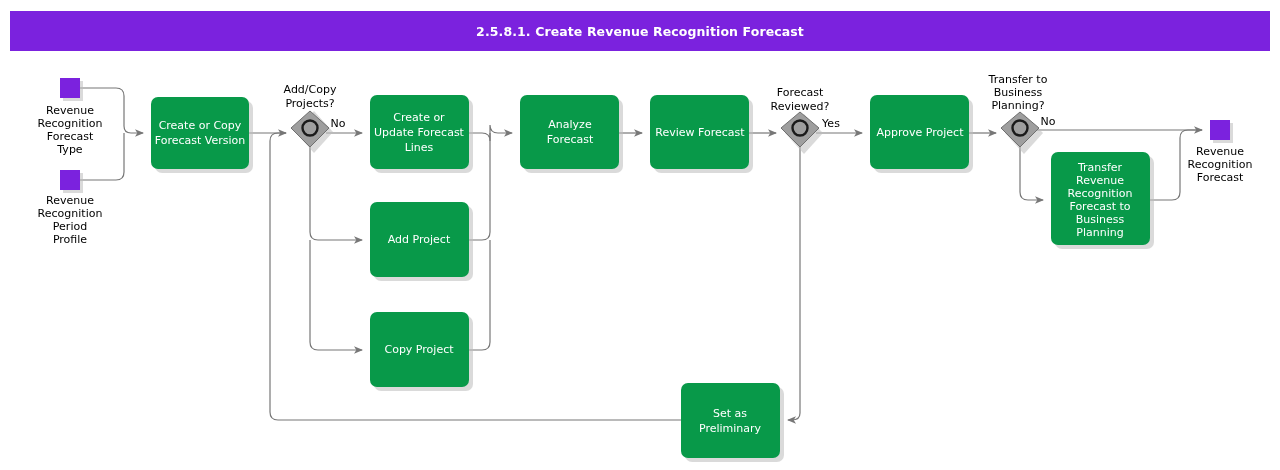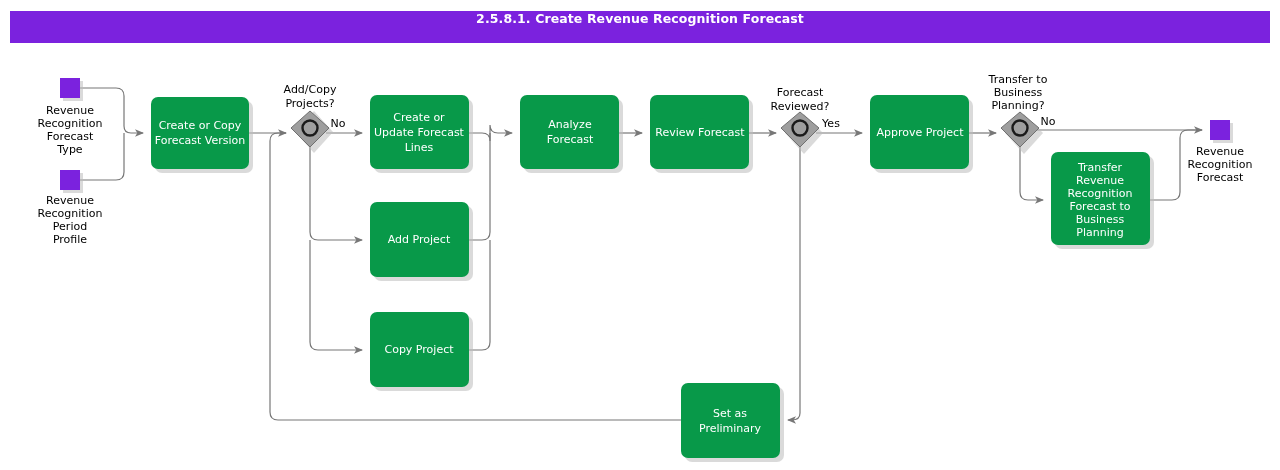--- a/index.html
+++ b/index.html
@@ -17,24 +17,25 @@
   #diagram-root {
     position: relative;
     width: 1280px;
     height: 470px;
   }
   .title-bar {
     position: absolute;
     left: 10px;
     top: 11px;
     width: 1260px;
-    height: 32px;
+    height: 40px;
     background: #7B22DE;
     box-sizing: border-box;
     display: flex;
+    align-items: center;
     justify-content: center;
   }
   .title-text {
     color: #ffffff;
     font-family: "DejaVu Sans", sans-serif;
     font-size: 12.5px;
     font-weight: bold;
     letter-spacing: 0.1px;
     white-space: nowrap;
   }

